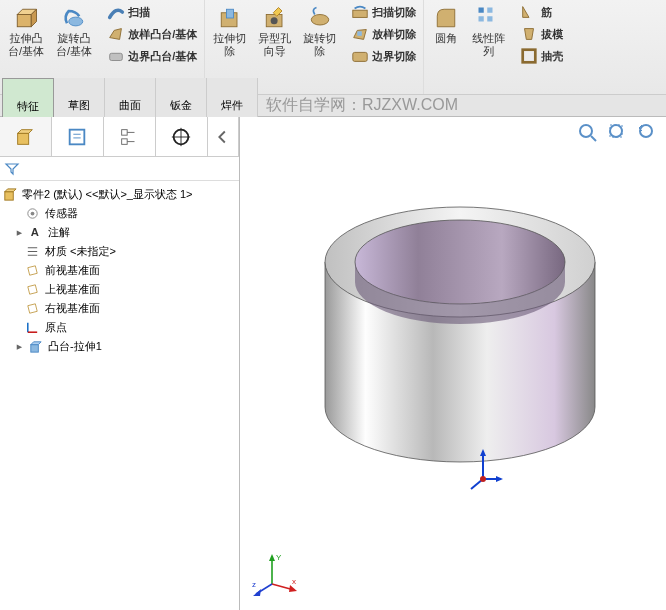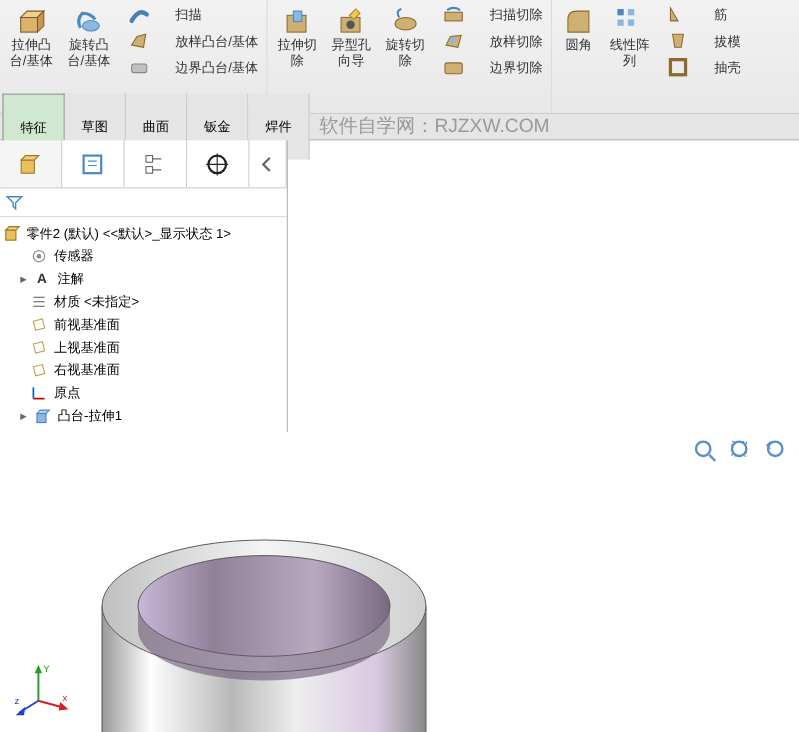--- a/index.html
+++ b/index.html
@@ -2,32 +2,32 @@
 <html><head>
 <meta charset="utf-8">
 <style>
   * { box-sizing: border-box; margin: 0; padding: 0; font-family: "Microsoft YaHei", sans-serif; }
   body { width: 666px; height: 610px; background: #fff; overflow: hidden; font-size: 11px; }
   
   .ribbon { height: 95px; background: linear-gradient(#f2f2f2, #e8e8e8); border-bottom: 1px solid #ccc; display: flex; }
   .ribbon-group { display: flex; flex-direction: column; padding: 2px 4px; border-right: 1px solid #ddd; }
   .ribbon-row { display: flex; gap: 4px; }
   .ribbon-btn-big { display: flex; flex-direction: column; align-items: center; padding: 2px 4px; cursor: pointer; text-align: center; line-height: 1.2; }
-  .ribbon-btn-med { display: flex; align-items: center; gap: 21px; padding: 1px 3px; cursor: pointer; white-space: nowrap; }
+  .ribbon-btn-med { display: flex; align-items: center; gap: 3px; padding: 1px 3px; cursor: pointer; white-space: nowrap; font-weight: bold; }
   .r-ico { width: 28px; height: 28px; display: flex; align-items: center; justify-content: center; }
   .r-ico-sm { width: 18px; height: 18px; display: flex; align-items: center; justify-content: center; }
   .r-label { font-size: 11px; color: #333; }
   
   .tabs { height: 22px; background: #e5e5e5; display: flex; align-items: center; border-bottom: 1px solid #bbb; }
   .tab { padding: 20px 14px; font-size: 11px; cursor: pointer; border-right: 1px solid #ccc; background: #e5e5e5; }
   .tab.active { background: #d0e8d0; border-top: 1px solid #999; border-left: 1px solid #999; border-right: 1px solid #999; }
   .tab:first-child.active { margin-left: 2px; }
   .watermark { margin-left: 8px; color: #999; font-size: 16px; }
   
-  .main { display: flex; height: 493px; flex-direction: column; }
+  .main { display: flex; height: 493px; }
   
   .sidebar { width: 240px; border-right: 1px solid #bbb; display: flex; flex-direction: column; }
   .sidebar-tabs { height: 40px; display: flex; border-bottom: 1px solid #ccc; }
   .sb-tab { flex: 1; display: flex; align-items: center; justify-content: center; border-right: 1px solid #ccc; cursor: pointer; background: #fff; }
   .sb-tab.active { background: #f5f5f5; }
   .sb-tab svg, .sb-tab .icon { width: 22px; height: 22px; }
   
   .filter-row { height: 24px; display: flex; align-items: center; padding: 0 4px; border-bottom: 1px solid #ddd; }
   .filter-ico { width: 16px; height: 16px; }
   

